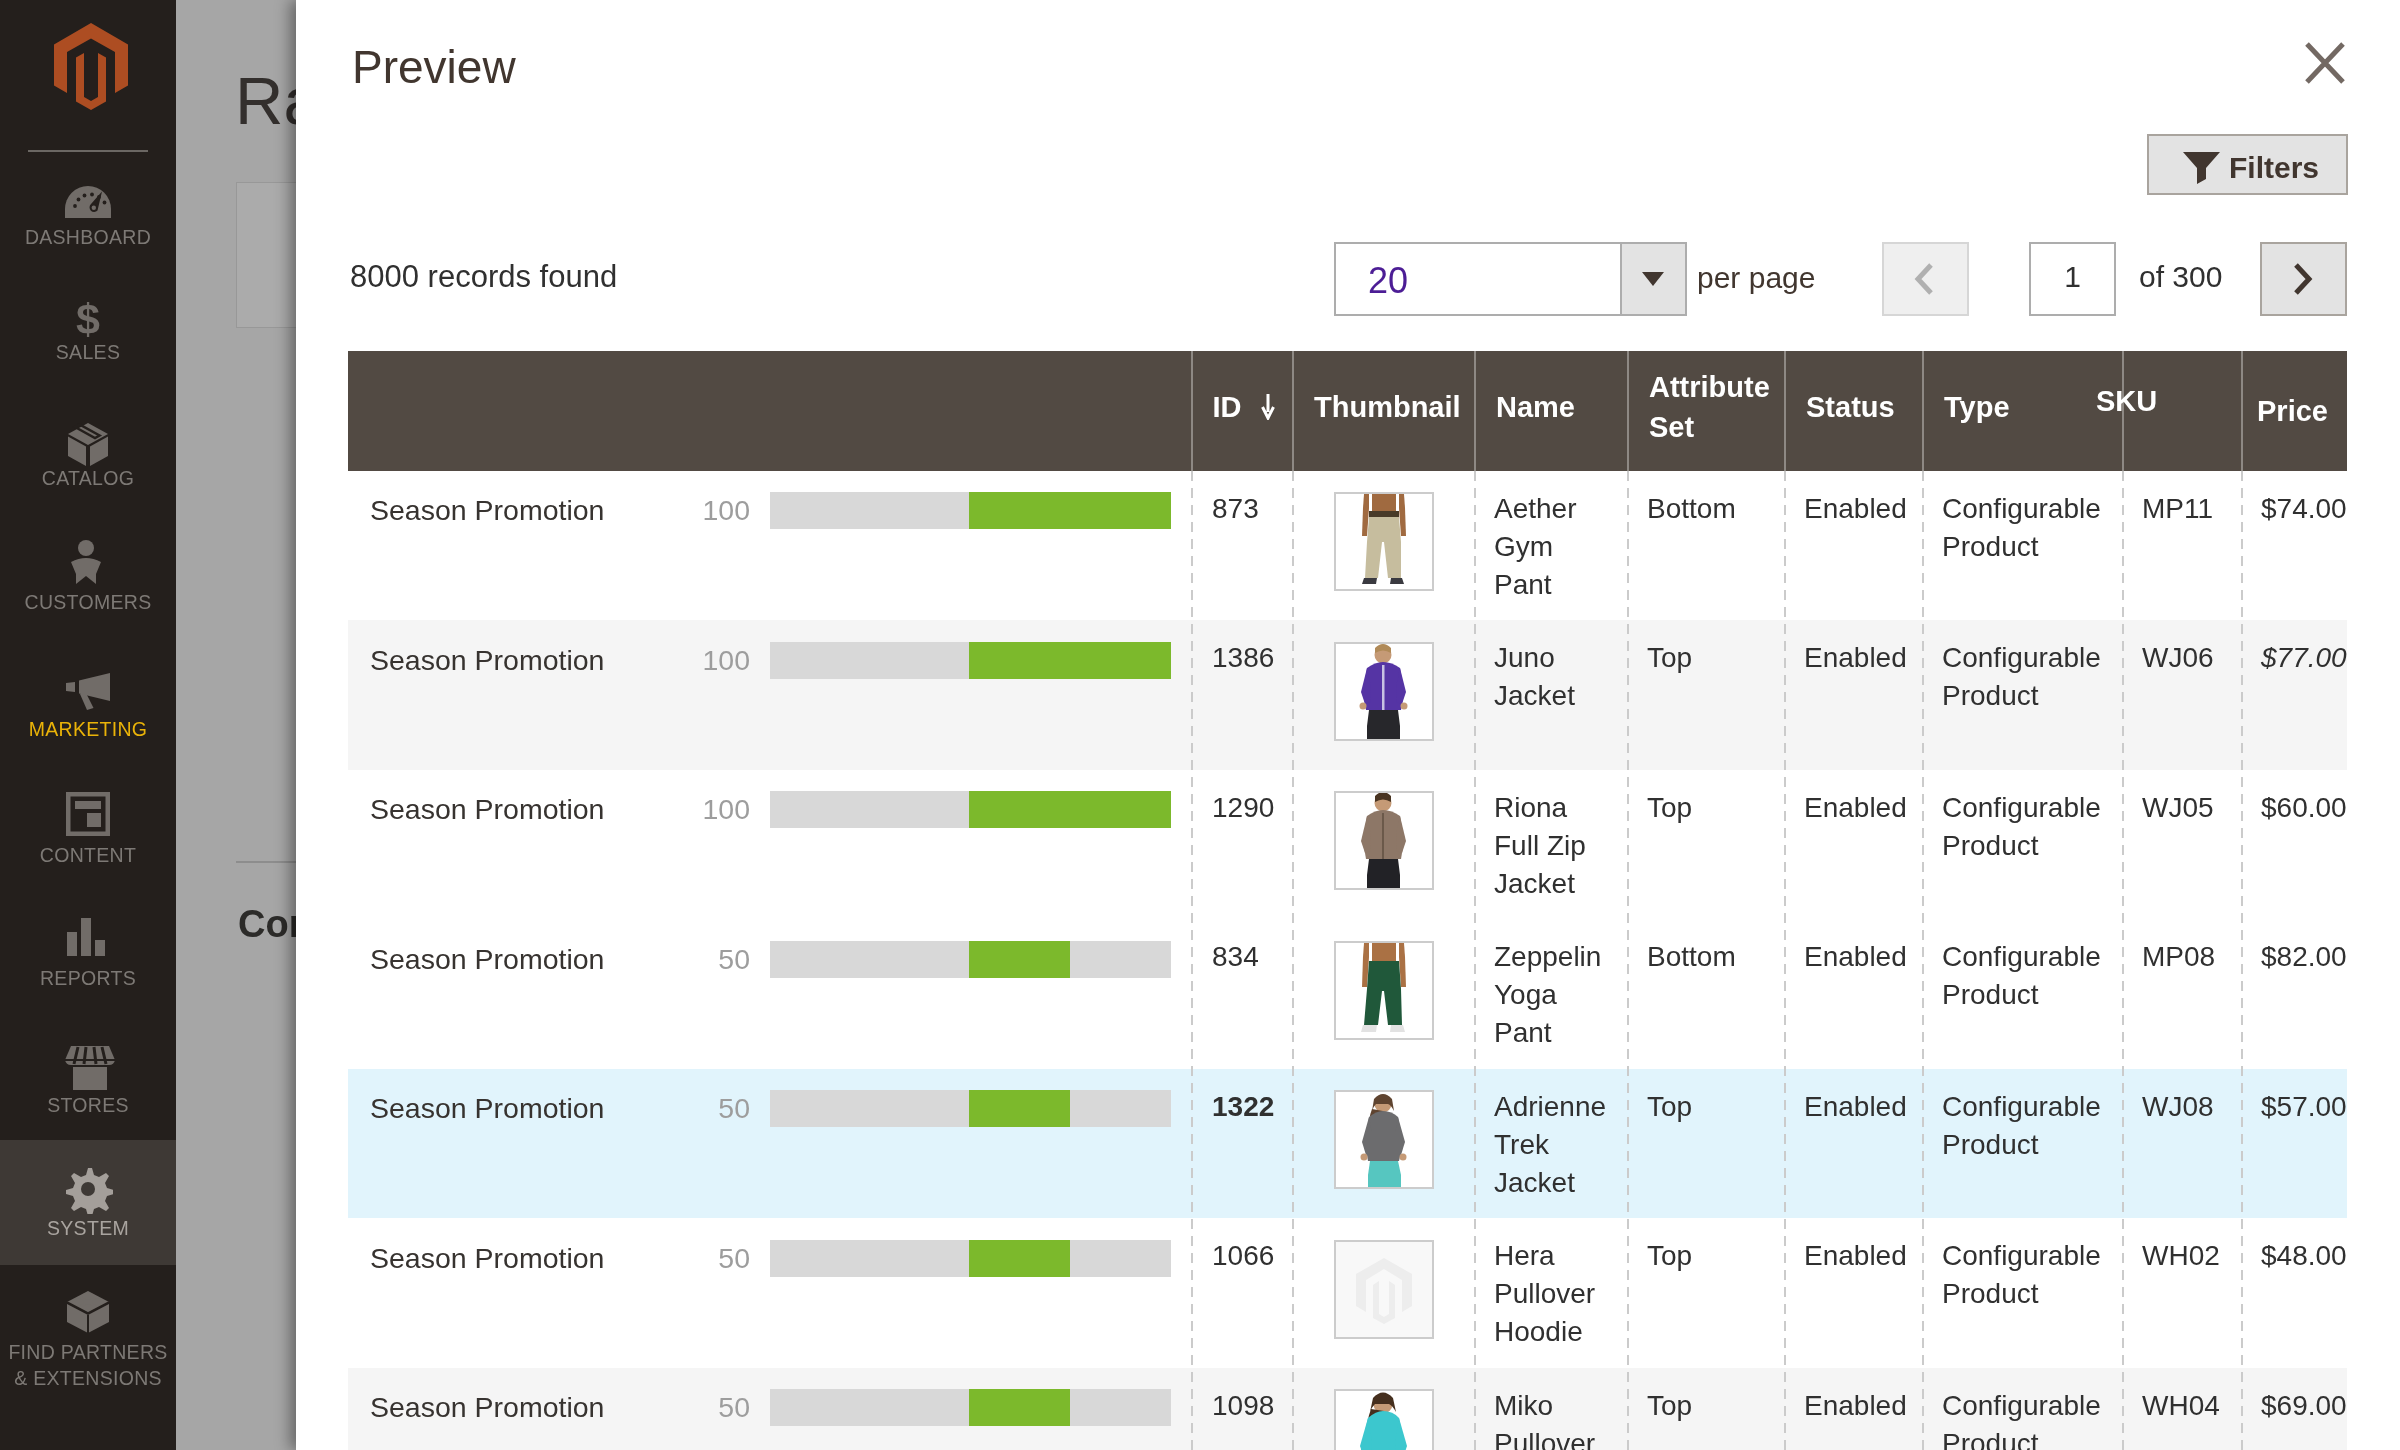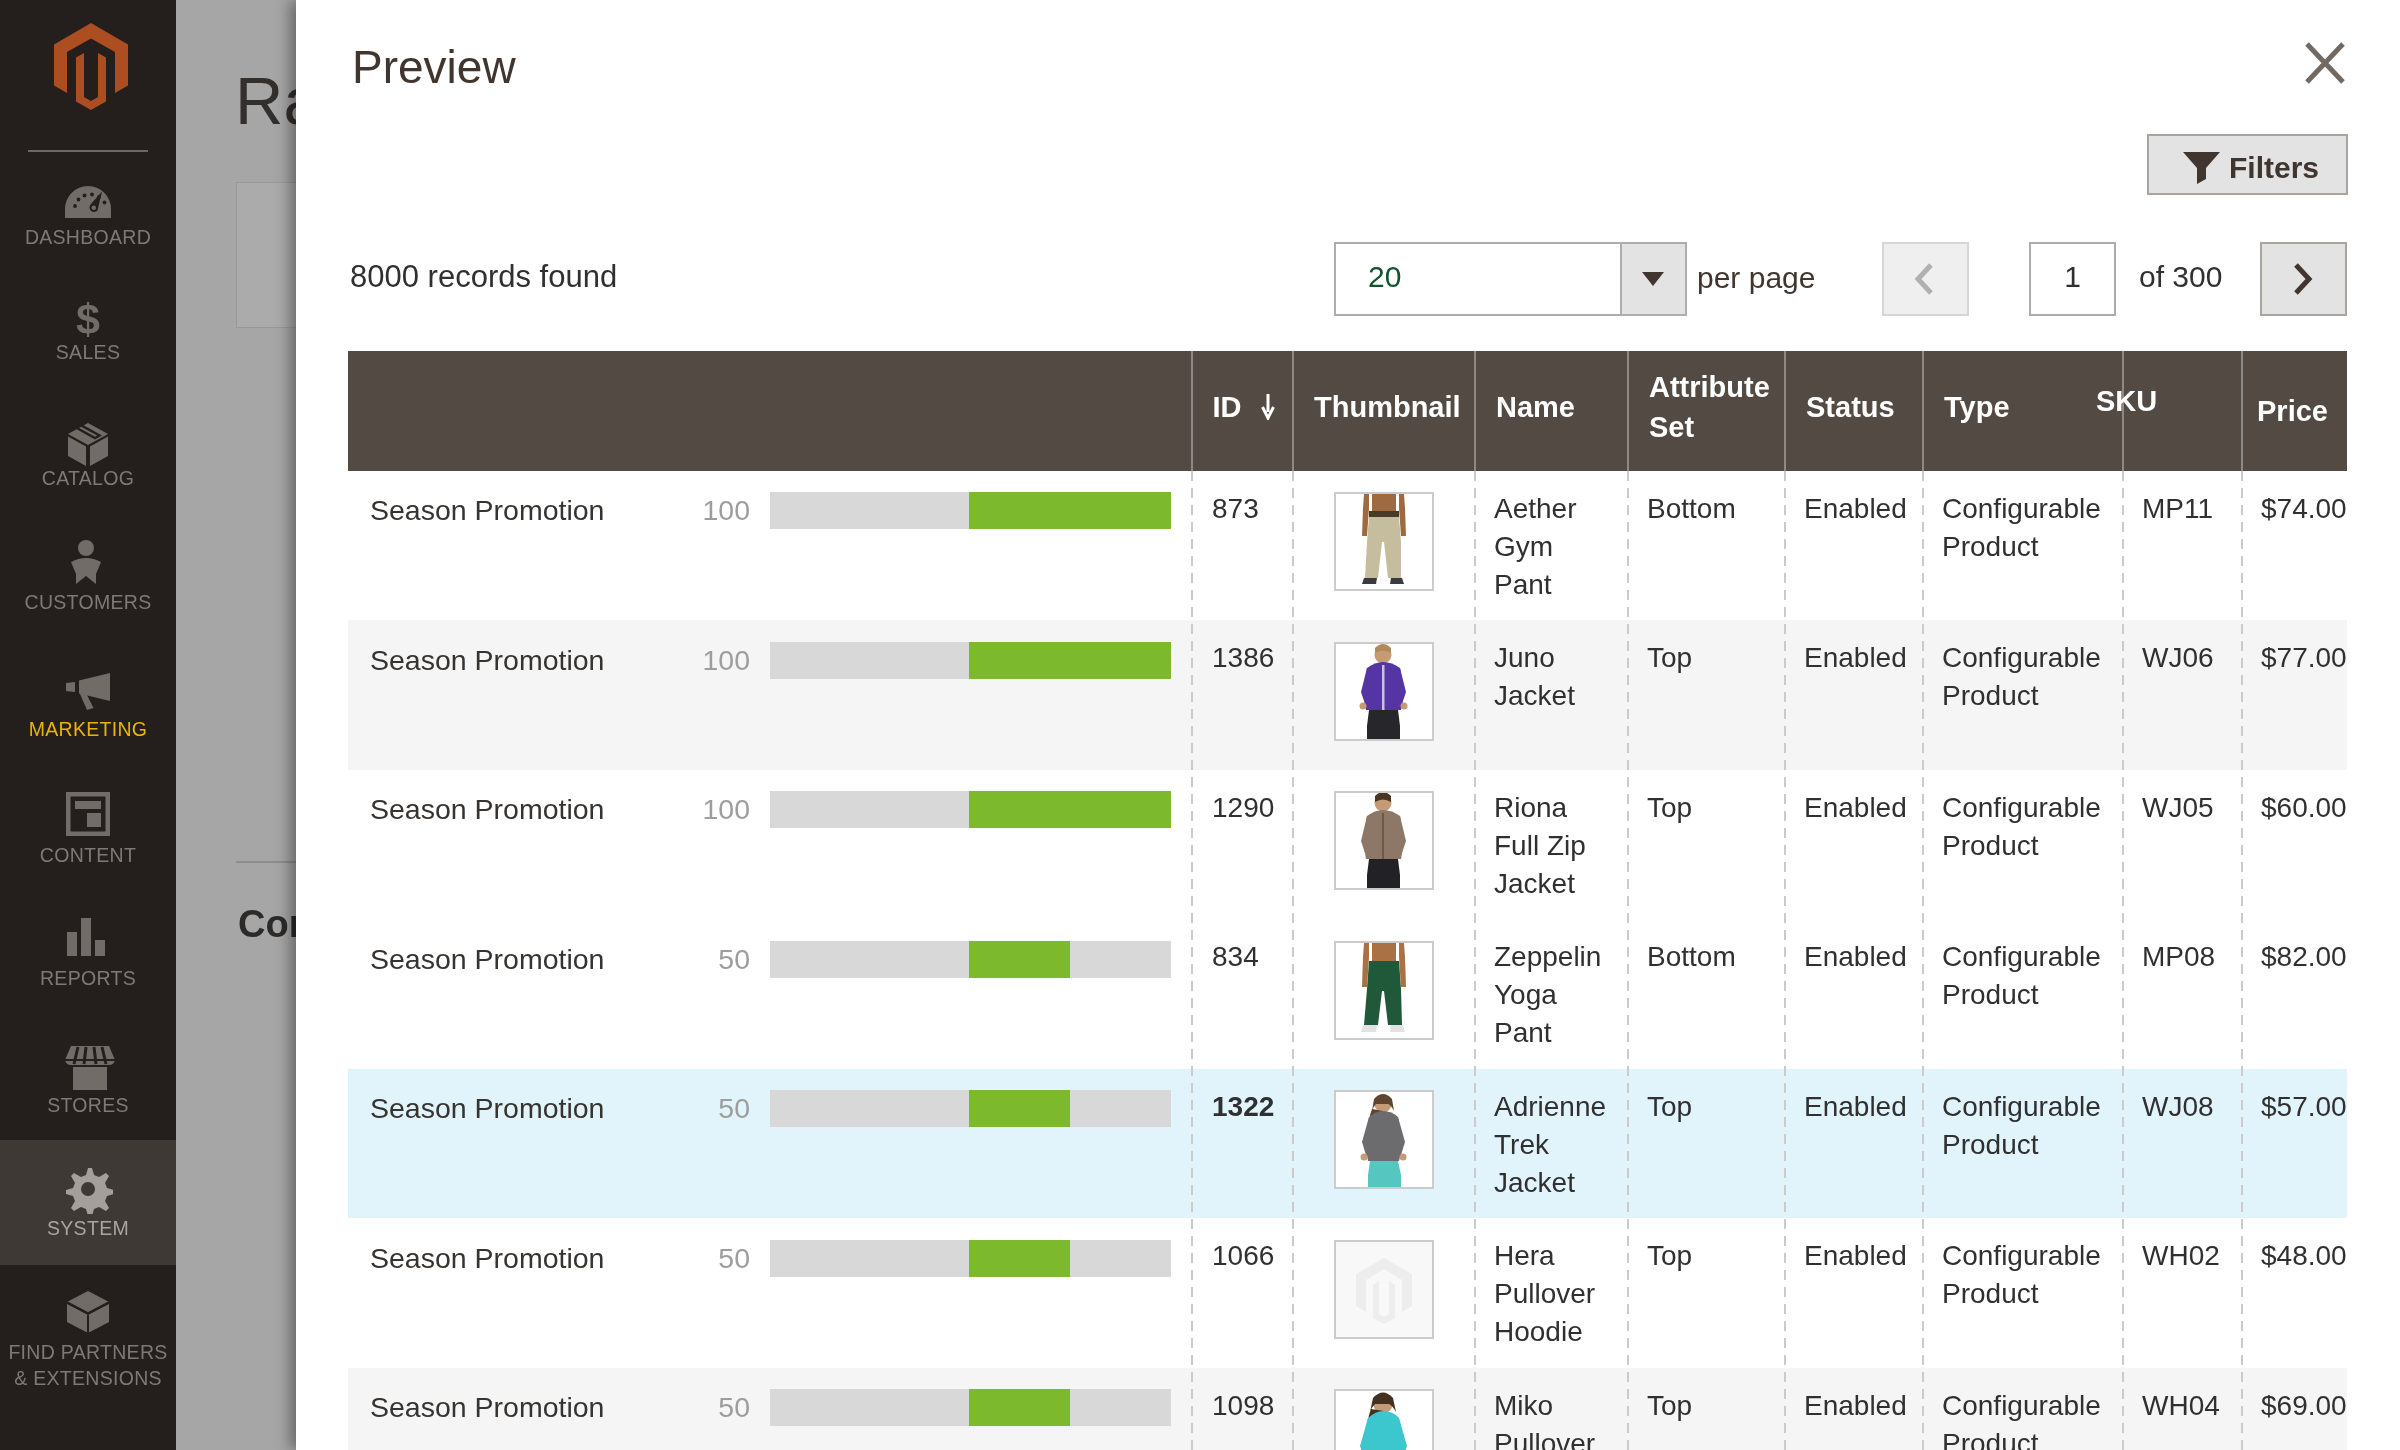--- a/index.html
+++ b/index.html
@@ -108,21 +108,21 @@
 <div class="abs" style="left:2008px;top:41px;"><svg width="42" height="44" viewBox="0 0 42 44">
 <path d="M3 3 L39 41 M39 3 L3 41" stroke="#736963" stroke-width="5" fill="none"></path>
       </svg></div>
 <div class="btn" style="left:1851px;top:134px;width:201px;height:61px;"></div>
 <div class="abs" style="left:1887px;top:152px;"><svg width="37" height="32" viewBox="0 0 37 32">
 <path d="M0 0 H37 L23 16 V27 L14 32 V16 Z" fill="#41362f"></path>
       </svg></div>
 <div class="abs" style="left:1933px;top:151px;font-size:30px;font-weight:bold;color:#41362f;">Filters</div>
 <div class="abs" style="left:54px;top:259px;font-size:31px;color:#303030;">8000 records found</div>
 <div class="abs" style="left:1038px;top:242px;width:353px;height:74px;border:2px solid #adadad;background:#fff;"></div>
-<div class="abs" style="left:1072px;top:260px;font-size:30px;color:#14532d;">20</div>
+<div class="abs" style="left:1072px;top:260px;font-size:36px;color:#4c1d95;">20</div>
 <div class="abs" style="left:1324px;top:244px;width:65px;height:70px;background:#e3e3e3;border-left:2px solid #adadad;"></div>
 <div class="abs" style="left:1346px;top:272px;width:0;height:0;border-left:11px solid transparent;border-right:11px solid transparent;border-top:14px solid #41362f;"></div>
 <div class="abs" style="left:1401px;top:261px;font-size:30px;color:#41362f;">per page</div>
 <div class="abs" style="left:1586px;top:242px;width:87px;height:74px;background:#efefef;border:2px solid #d6d6d6;"></div>
 <div class="abs" style="left:1618px;top:262px;"><svg width="20" height="34" viewBox="0 0 20 34">
         <path d="M17 3 L4 17 L17 31" stroke="#b0b0b0" stroke-width="5" fill="none"></path>
       </svg></div>
 <div class="abs" style="left:1733px;top:242px;width:87px;height:74px;background:#fff;border:2px solid #adadad;"></div>
 <div class="abs" style="left:1733px;top:260px;width:87px;text-align:center;font-size:30px;color:#303030;">1</div>
 <div class="abs" style="left:1843px;top:260px;font-size:30px;color:#303030;">of 300</div>
@@ -188,21 +188,21 @@
    <rect x="46" y="21" width="2.5" height="45" fill="#c8c2e2"></rect>
    <circle cx="27" cy="62" r="3.5" fill="#c59a76"></circle>
    <circle cx="68" cy="62" r="3.5" fill="#c59a76"></circle>
    <path d="M33 66 h29 l2 16 v13 h-33 v-13 z" fill="#27272b"></path>
       </svg></div>
 <div class="cell" style="left:1198px;top:639.0px;">Juno<br>Jacket</div>
 <div class="cell" style="left:1351px;top:639.0px;">Top</div>
 <div class="cell" style="left:1508px;top:639.0px;">Enabled</div>
 <div class="cell" style="left:1646px;top:639.0px;">Configurable<br>Product</div>
 <div class="cell" style="left:1846px;top:639.0px;">WJ06</div>
-<div class="cell" style="left:1965px;top:639.0px;">$77.00</div>
+<div class="cell" style="left:1965px;top:639.0px;font-style:italic;">$77.00</div>
 <div class="abs" style="left:52px;top:769.5px;width:1999px;height:149.5px;background:#ffffff;"></div>
 <div class="abs" style="left:74px;top:793.0px;font-size:28.5px;color:#373330;">Season Promotion</div>
 <div class="abs" style="left:324px;top:793.0px;width:130px;text-align:right;font-size:28.5px;color:#9d9d9d;">100</div>
 <div class="abs" style="left:474px;top:791.0px;width:401px;height:37px;background:#d8d8d8;"></div>
 <div class="abs" style="left:673.297px;top:791.0px;width:201.703px;height:37px;background:#7cb92c;"></div>
 <div class="cell" style="left:916px;top:788.5px;">1290</div>
 <div class="abs" style="left:1038px;top:791.0px;width:100px;height:99px;border:2px solid #cccccc;background:#fff;"><svg width="96" height="95" viewBox="0 0 96 95">
         <rect width="96" height="95" fill="#fff"></rect>
    <circle cx="47" cy="10" r="8.5" fill="#c59a76"></circle>
    <path d="M39 3 q8 -8 16 0 l0 6 q-8 -5 -16 0 z" fill="#4a3522"></path>

